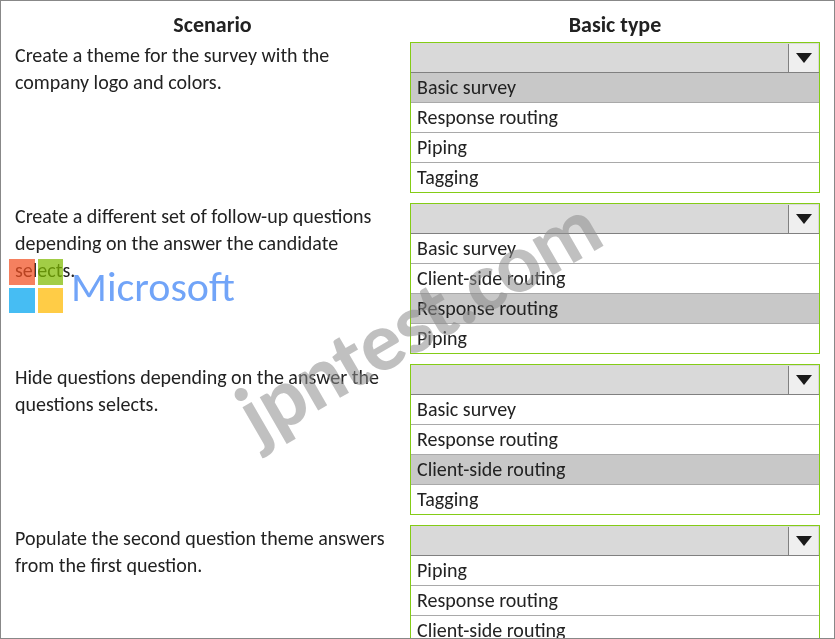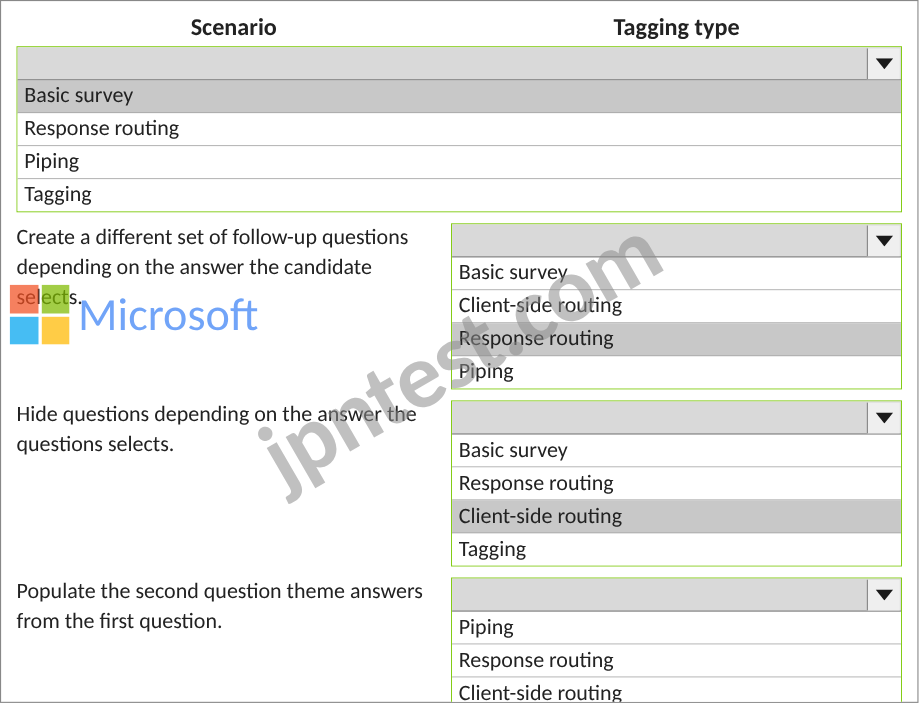--- a/index.html
+++ b/index.html
@@ -111,25 +111,26 @@
       z-index: 6;
       pointer-events: none;
       letter-spacing: -1px;
     }
   </style>
 </head>
 <body>
 
 <div class="headers">
   <div class="header-left">Scenario</div>
-  <div class="header-right">Tagging type</div>
+  <div class="header-right">Basic type</div>
 </div>
 
 <div id="rows-container">
     <div class="row">
+      <div class="scenario">Create a theme for the survey with the company logo and colors.</div>
       <div class="survey-box">
         <div class="dd-header">
           <div class="dd-btn">
             <svg viewBox="0 0 16 10">
               <polygon points="0,0 16,0 8,10" fill="#1a1a1a"></polygon>
             </svg>
           </div>
         </div>
         <div class="opt sel">Basic survey</div>
         <div class="opt">Response routing</div>

